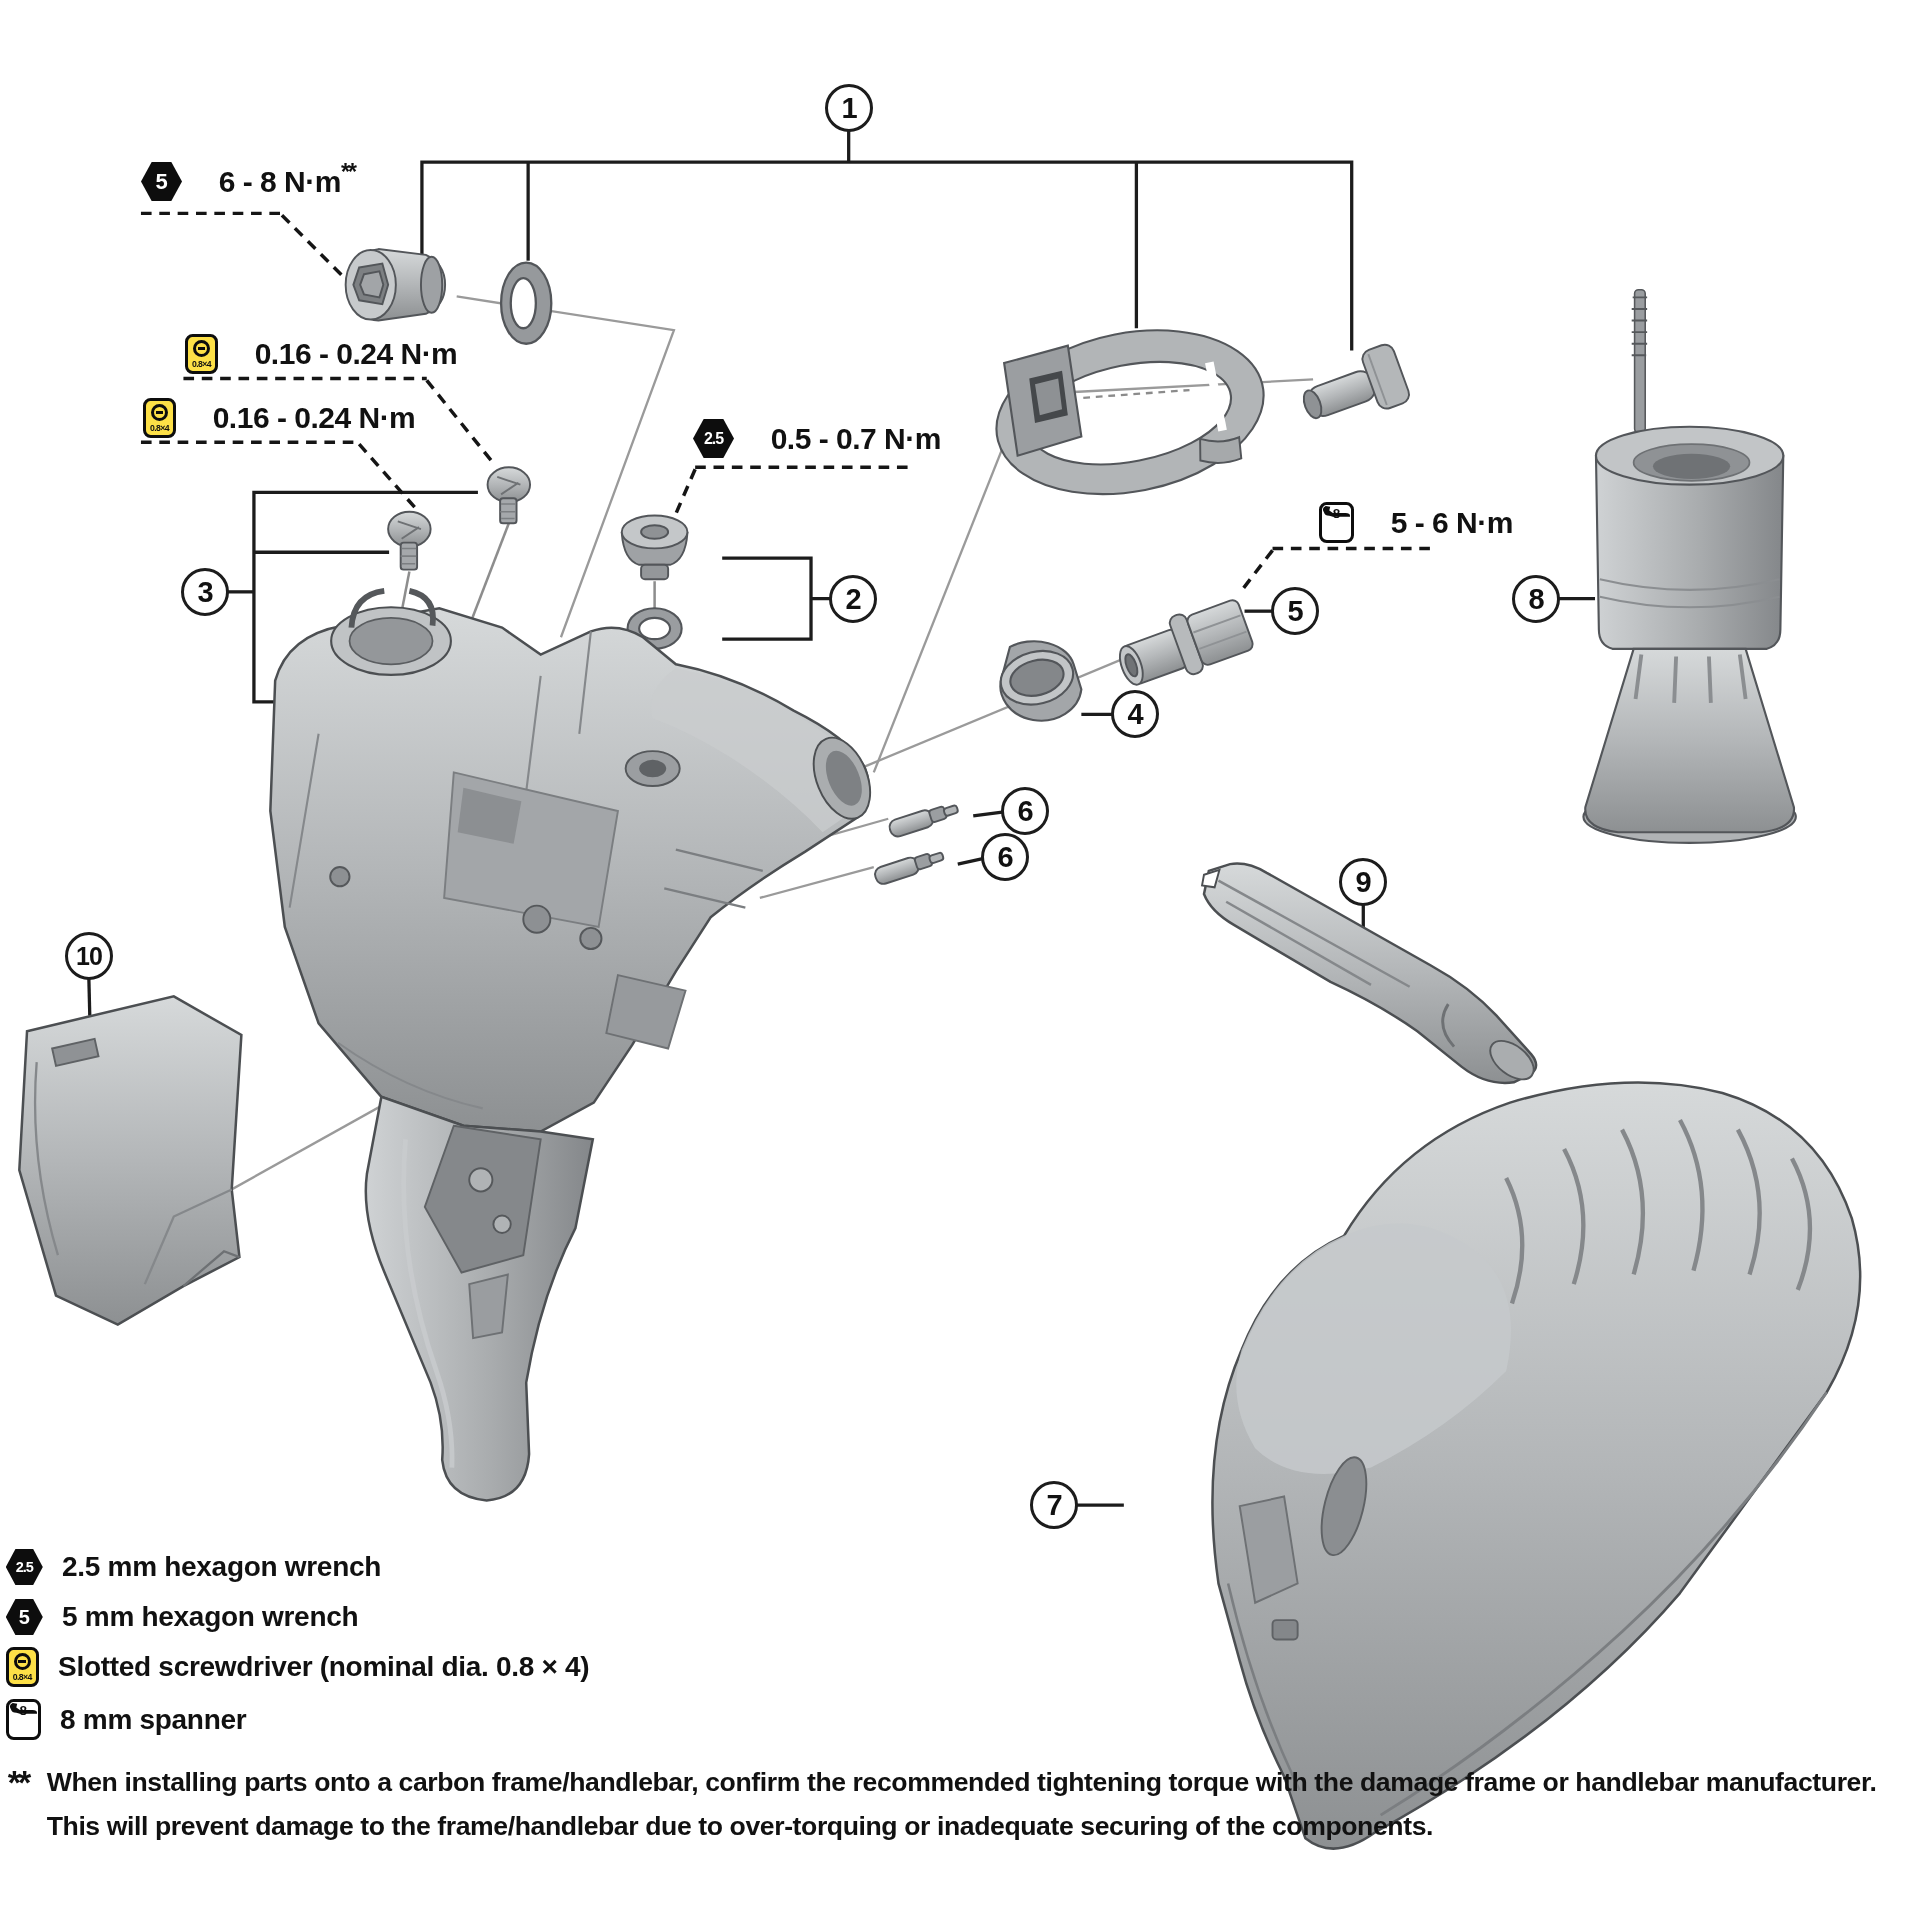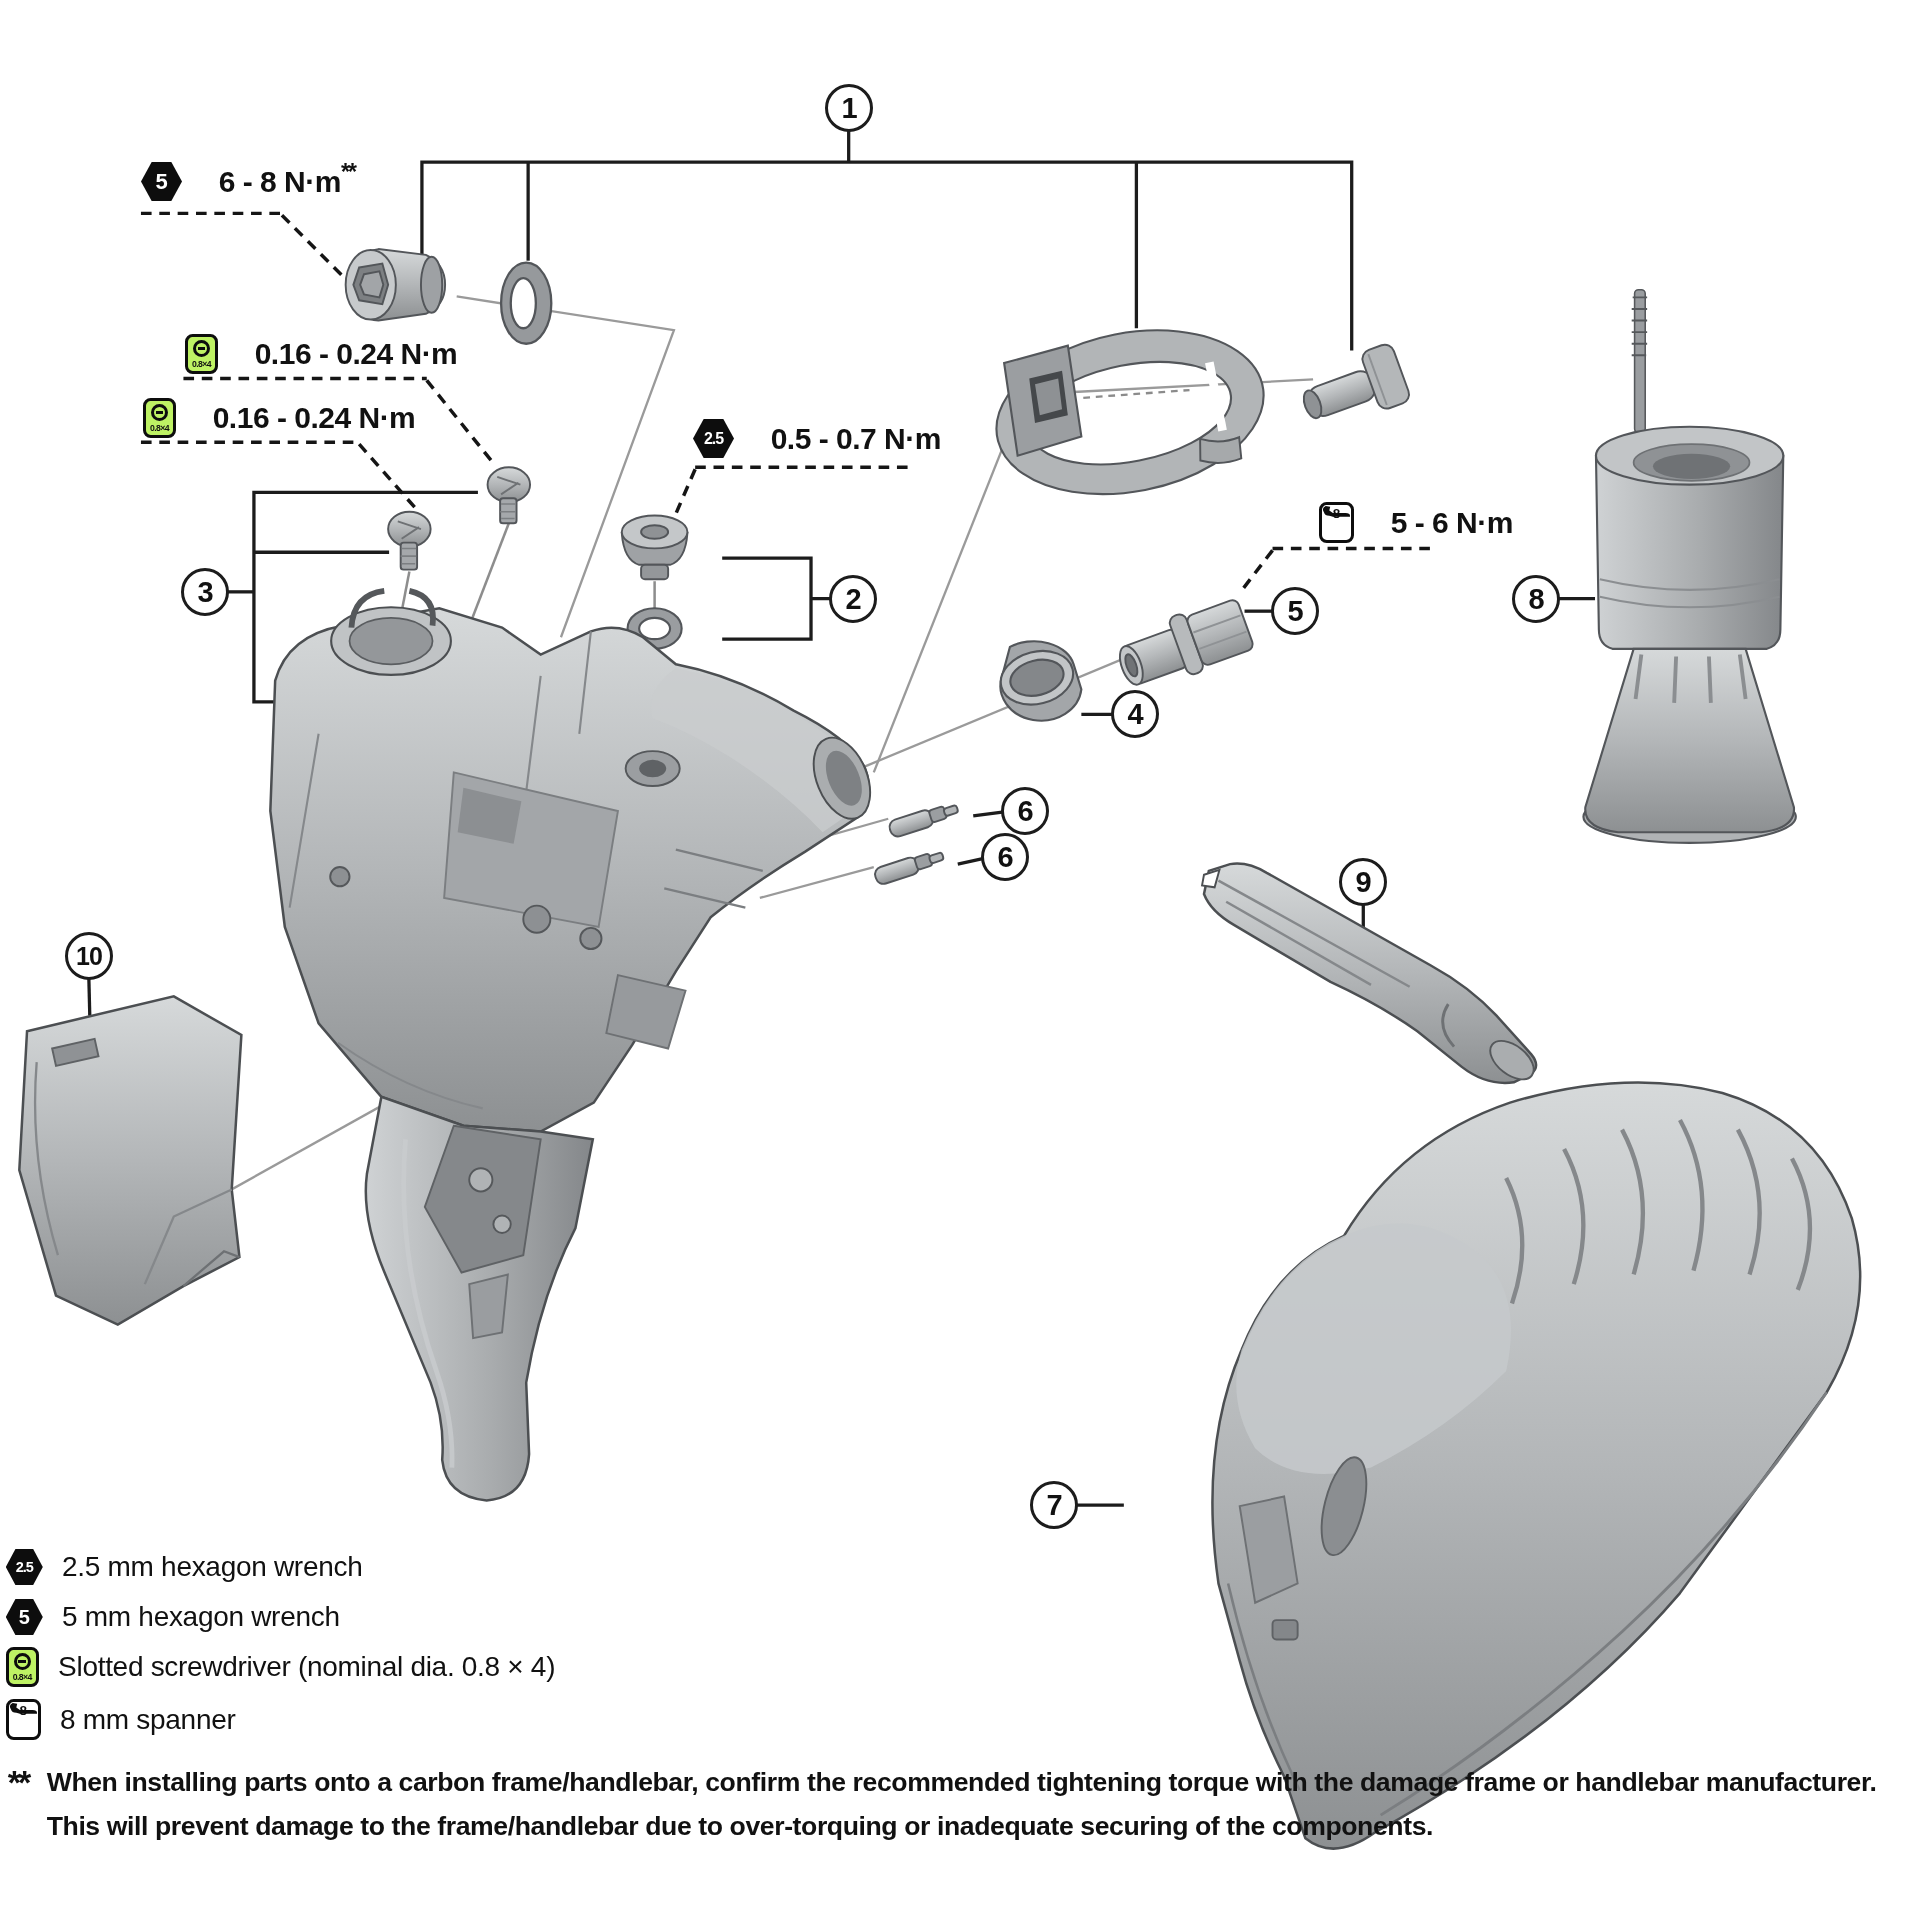--- a/index.html
+++ b/index.html
@@ -20,36 +20,36 @@
 
   
   .icon-hex{display:inline-flex;align-items:center;justify-content:center;background:#0d0d0d;color:#fff;
             width:41px;height:39px;clip-path:polygon(26% 0,74% 0,100% 50%,74% 100%,26% 100%,0 50%);
             font-weight:bold;}
   .icon-hex.hex5{font-size:22px;}
   .icon-hex.hex25{font-size:16px;letter-spacing:-1px;}
 
   
   .icon-slotted{position:relative;width:33px;height:40px;border:3.4px solid #0d0d0d;border-radius:7.7px;
-                background:#bef264;display:flex;flex-direction:column;align-items:center;justify-content:space-between;
+                background:#fde047;display:flex;flex-direction:column;align-items:center;justify-content:space-between;
                 padding:2.9px 0 1.9px 0;box-sizing:border-box;}
   .icon-slotted .tipcirc{width:11.6px;height:11.6px;border:3.4px solid #0d0d0d;border-radius:50%;position:relative;}
   .icon-slotted .tipcirc:after{content:"";position:absolute;left:1.9px;top:3.9px;width:7.7px;height:2.9px;background:#0d0d0d;}
   .icon-slotted .tipsize{font-weight:bold;font-size:8.7px;letter-spacing:-0.6px;line-height:1;}
 
   
   .icon-spanner{position:relative;width:35px;height:41px;border:3.4px solid #0d0d0d;border-radius:7.7px;
                 background:#fff;display:flex;flex-direction:column;align-items:center;justify-content:space-between;
                 padding:1.9px 0 1px 0;box-sizing:border-box;}
   .icon-spanner .jaw{width:29px;height:12.6px;}
   .icon-spanner .num{font-weight:bold;font-size:13.5px;line-height:1;}
 
   
   .legend-row{position:absolute;display:flex;align-items:center;gap:19.3px;white-space:nowrap;}
-  .legend-row .ltext{font-weight:normal;font-size:28px;letter-spacing:-0.3px;}
+  .legend-row .ltext{font-weight:bold;font-size:28px;letter-spacing:-0.3px;}
   .legend-row .icon-hex{width:37px;height:36px;}
   .legend-row .icon-hex.hex5{font-size:20px;}
   .legend-row .icon-hex.hex25{font-size:14.5px;}
 
   
   .footnote{position:absolute;left:7.7px;top:1761px;width:1919px;}
   .footnote .mark{position:absolute;left:0;top:1.9px;font-weight:bold;font-size:34px;letter-spacing:-2.9px;}
   .footnote .fline{position:absolute;left:39px;font-weight:bold;font-size:26.6px;letter-spacing:-0.4px;white-space:nowrap;}
   .footnote .l1{top:5.8px;}
   .footnote .l2{top:50px;}

